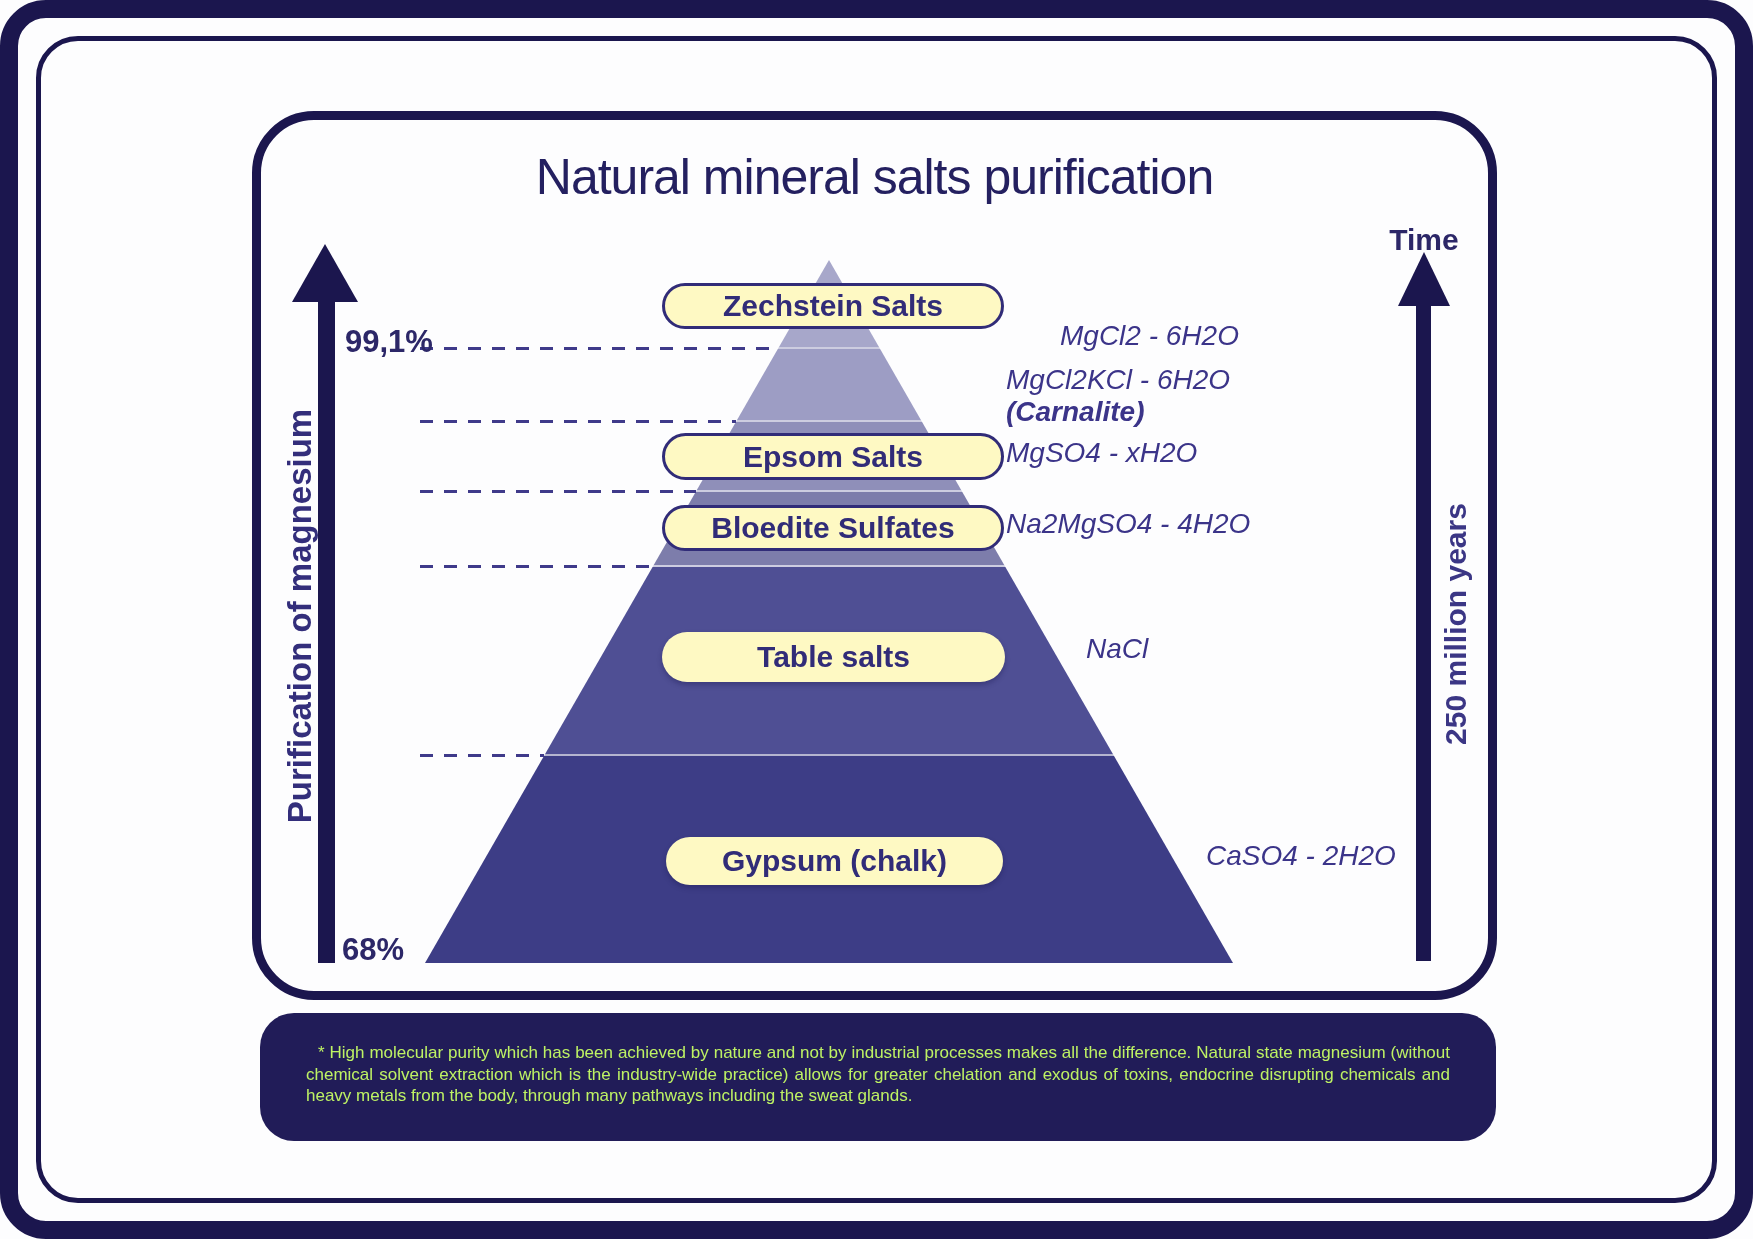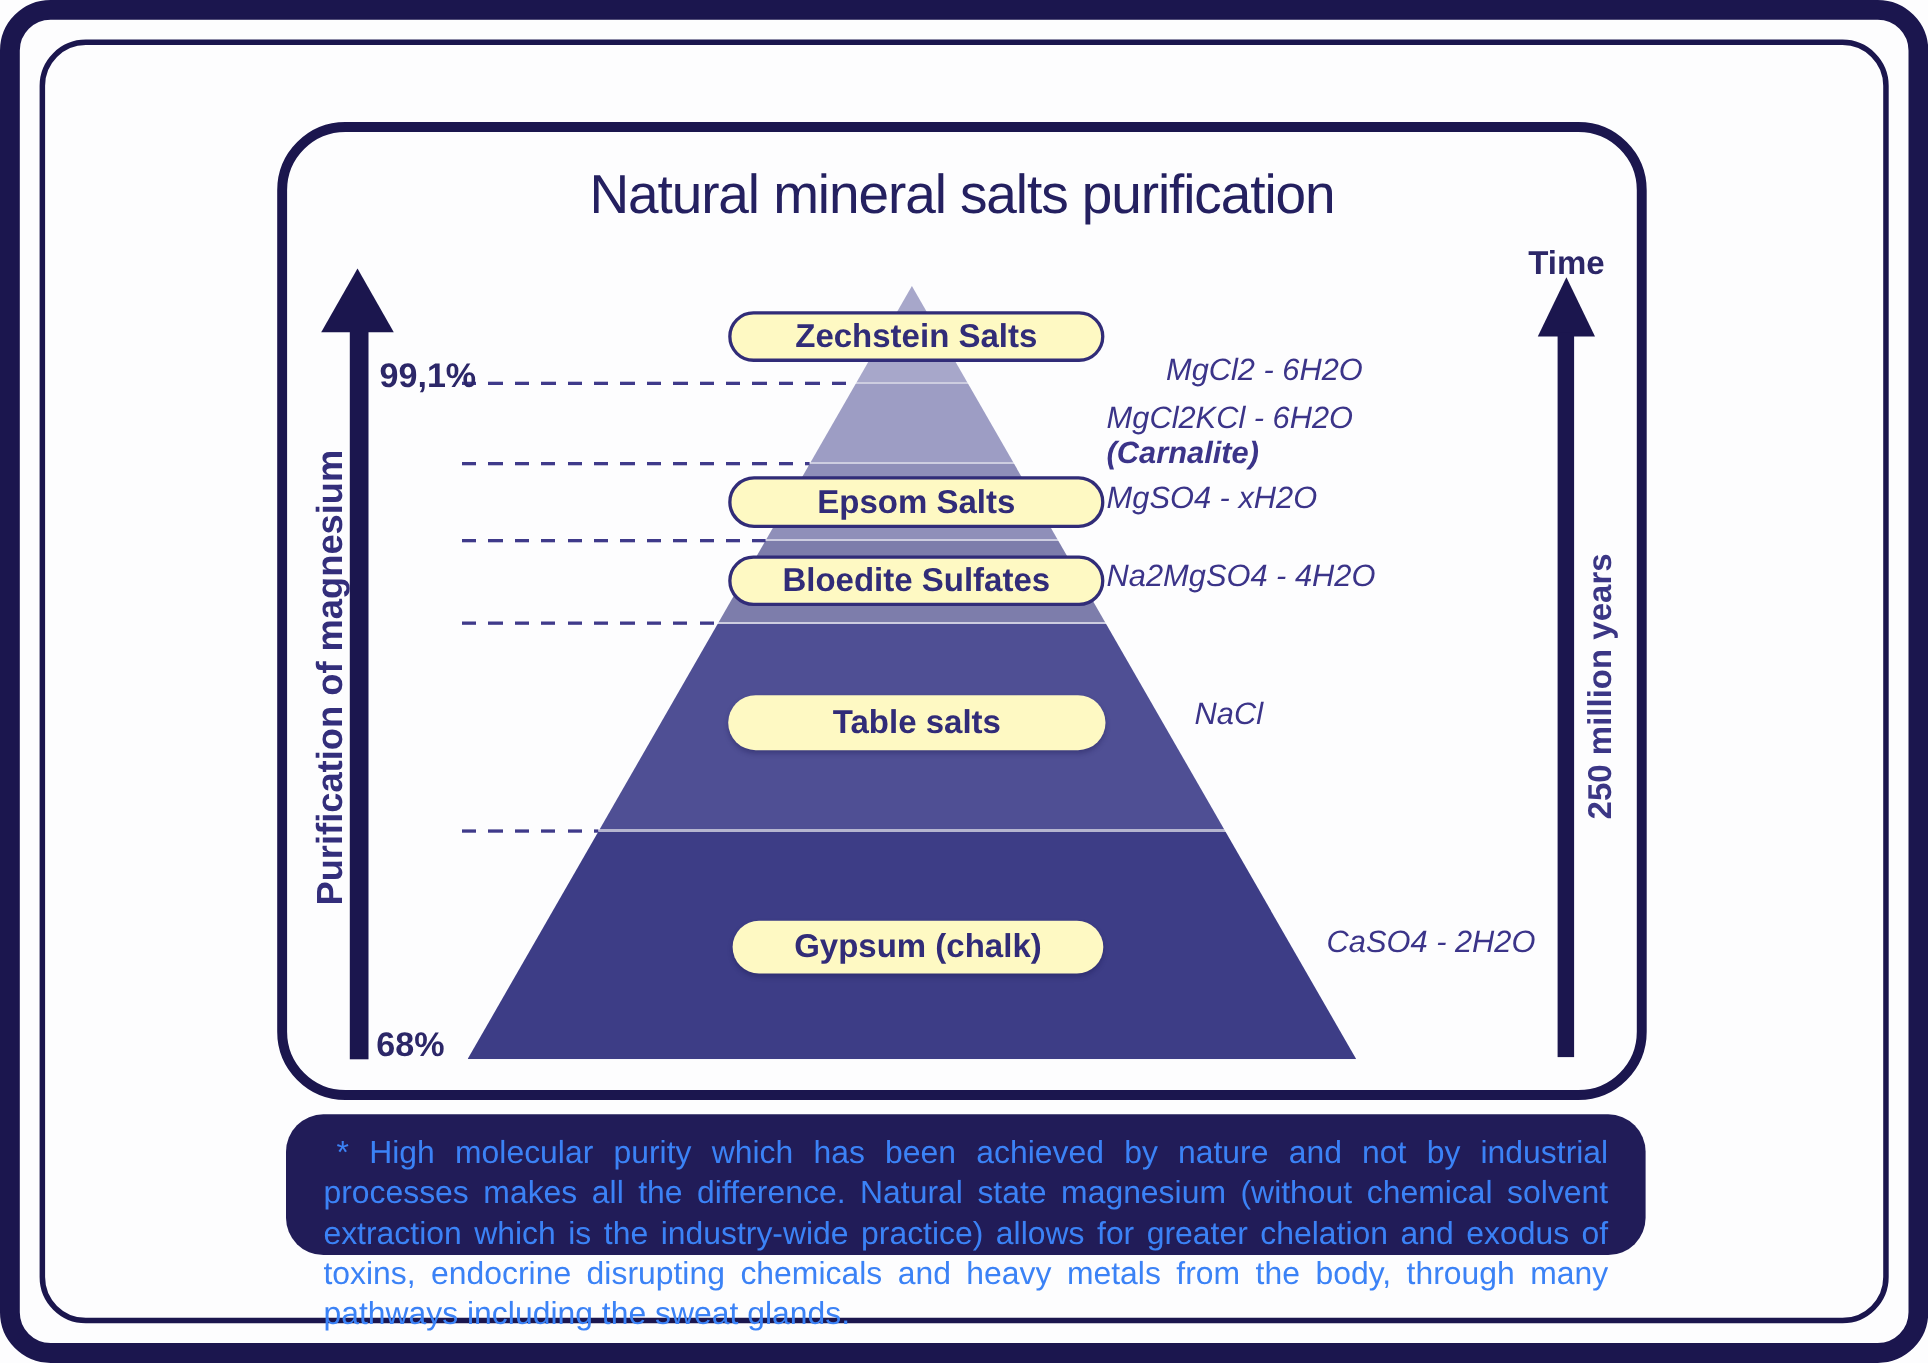--- a/index.html
+++ b/index.html
@@ -45,21 +45,21 @@
   
   .shaft{position:absolute;background:#1b164e;}
   .arrowhead{position:absolute;width:0;height:0;}
   .pct{position:absolute;font-size:31px;font-weight:bold;color:#2c2768;white-space:nowrap;}
   .axis-word{position:absolute;font-size:30px;font-weight:bold;color:#2c2768;text-align:center;}
   .rot{position:absolute;text-align:center;transform:rotate(-90deg);font-weight:bold;white-space:nowrap;}
   .rot.left-label{left:50px;top:597px;width:500px;font-size:33px;color:#332e7b;}
   .rot.right-label{left:1291px;top:607px;width:330px;font-size:30px;color:#3b3685;}
   
   .footnote{position:absolute;left:260px;top:1013px;width:1236px;height:128px;background:#211c58;border-radius:34px;box-sizing:border-box;}
-  .footnote p{margin:4px;padding:13px 30px 0 30px;color:#3b82f6;font-size:29px;line-height:1.27;text-align:justify;text-indent:12px;}
+  .footnote p{margin:16px;padding:13px 30px 0 30px;color:#bef264;font-size:17px;line-height:1.27;text-align:justify;text-indent:12px;}
 </style>
 </head>
 <body>
 
 <div class="canvas">
 
   <div class="outer-band"></div>
   <div class="thin-frame"></div>
   <div class="panel"></div>
 

